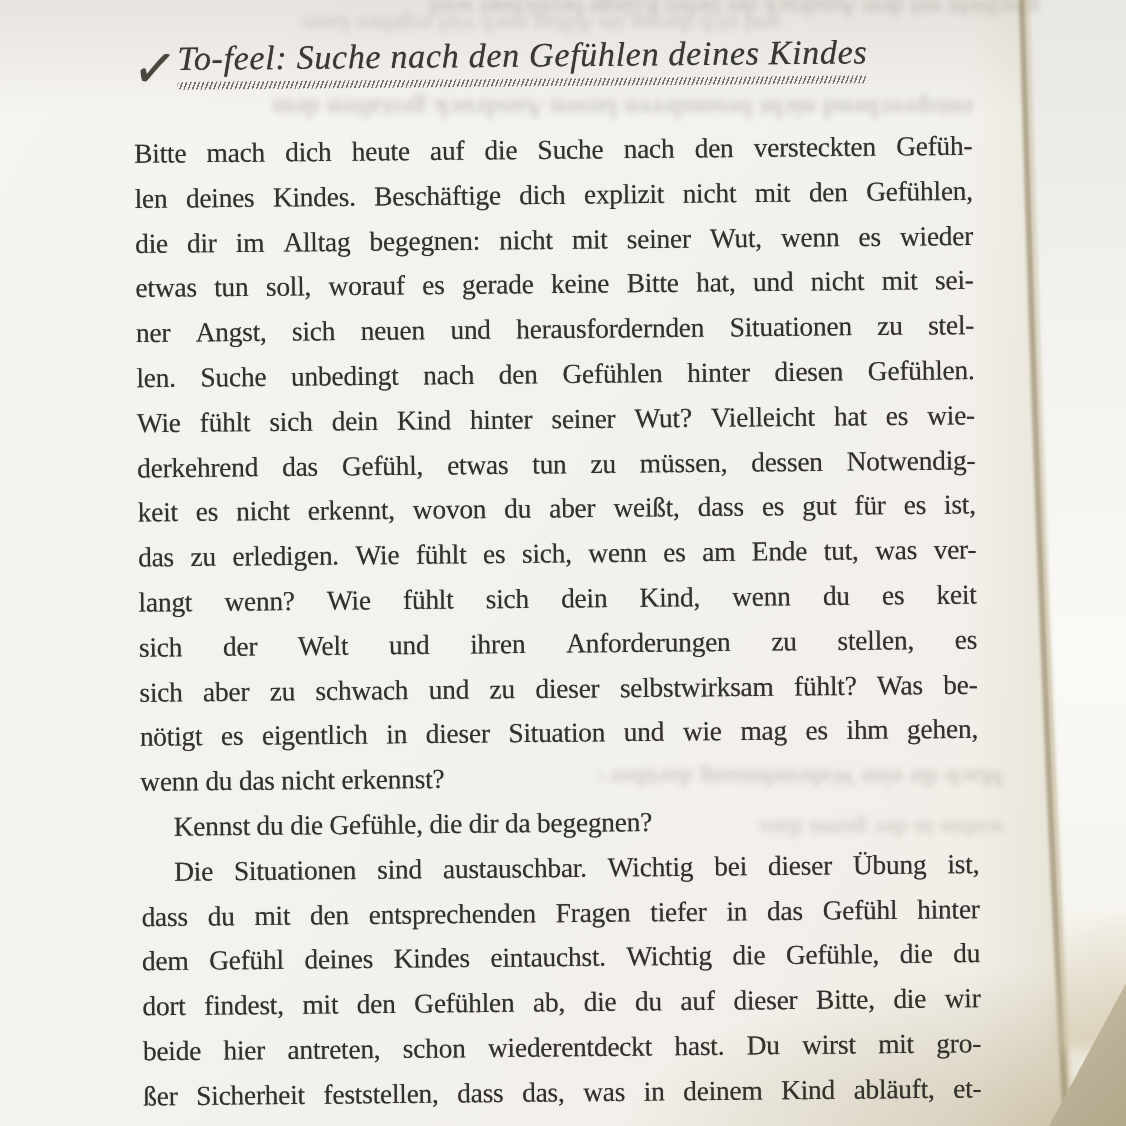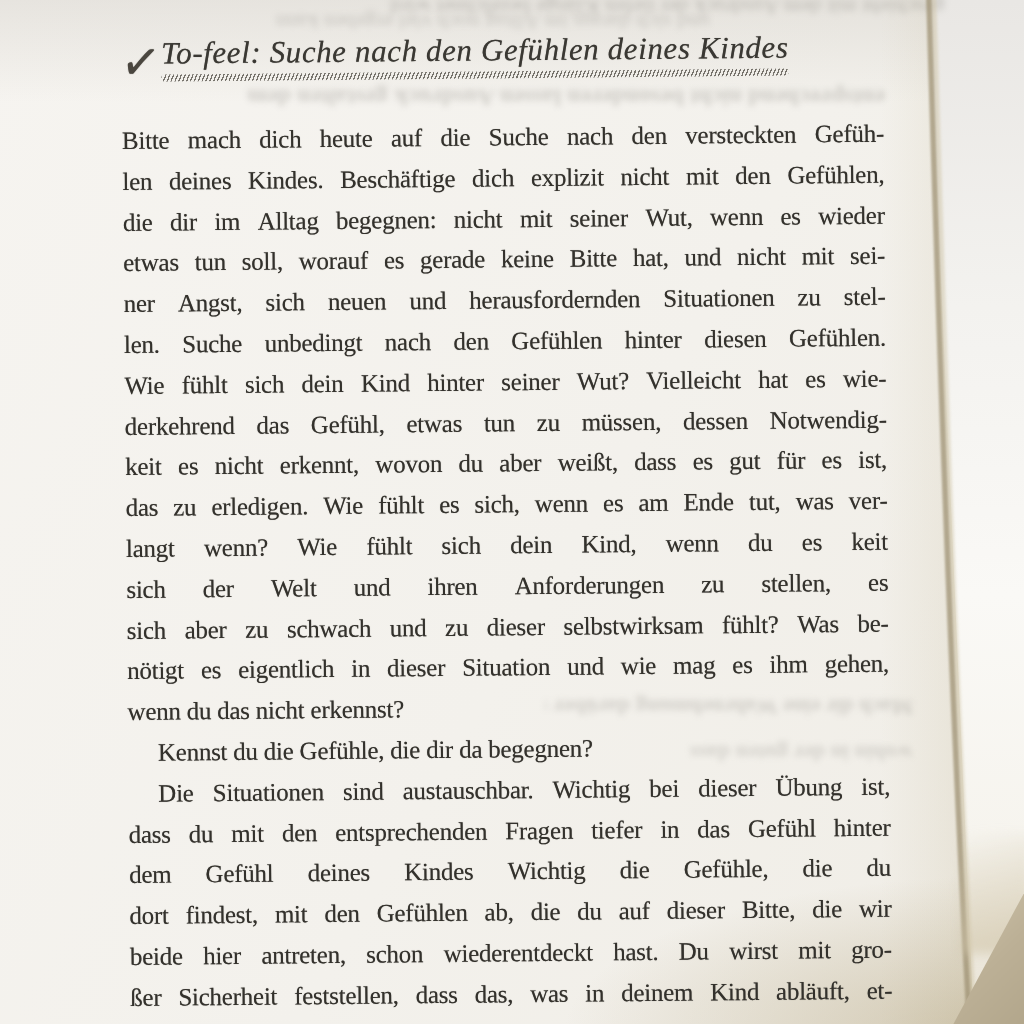--- a/index.html
+++ b/index.html
@@ -301,20 +301,21 @@
           <span>in</span>
           <span>das</span>
           <span>Gefühl</span>
           <span>hinter</span>
         </div>
         <div class="line jl">
           <span>dem</span>
           <span>Gefühl</span>
           <span>deines</span>
           <span>Kindes</span>
+          <span>eintauchst.</span>
           <span>Wichtig</span>
           <span>die</span>
           <span>Gefühle,</span>
           <span>die</span>
           <span>du</span>
         </div>
         <div class="line jl">
           <span>dort</span>
           <span>findest,</span>
           <span>mit</span>

